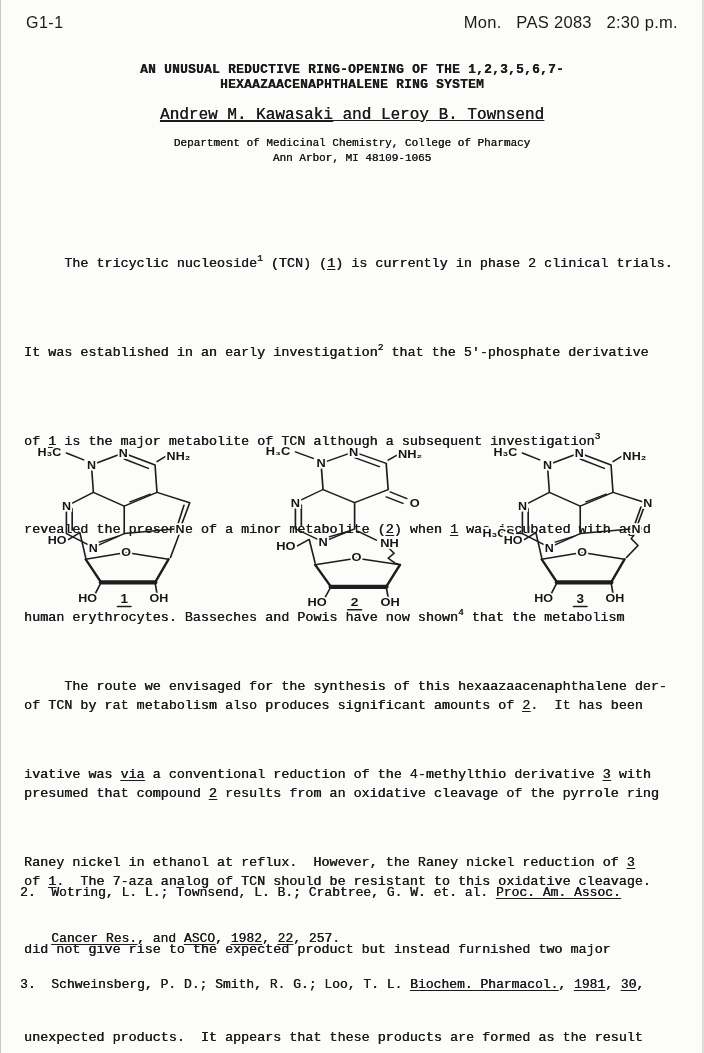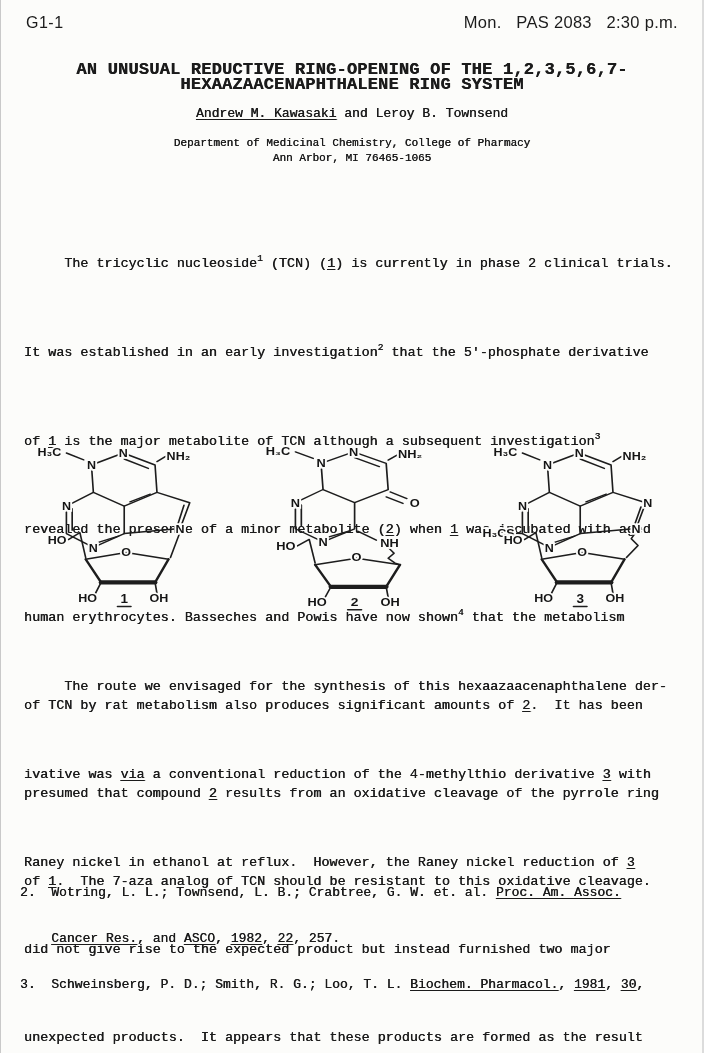--- a/index.html
+++ b/index.html
@@ -7,22 +7,22 @@
         font-family:"Liberation Mono",monospace;color:#1b1b1b;}
   .edge-l{position:absolute;left:0;top:0;width:1px;height:100%;background:#c9c9c9;}
   .edge-r{position:absolute;right:0;top:0;width:2px;height:100%;background:#dcdcdc;}
   .sans{font-family:"Liberation Sans",sans-serif;}
   .abs{position:absolute;}
   .center{left:0;right:0;text-align:center;}
   .pre{white-space:pre;}
   .shade{text-shadow:0.35px 0 0 currentColor;}
   .hdr-left{left:26px;top:14px;font-size:16px;letter-spacing:.5px;}
   .hdr-right{right:26px;top:13px;font-size:16.5px;letter-spacing:.3px;}
-  .title{top:63px;font-weight:bold;font-size:17px;line-height:14.8px;letter-spacing:.2px;}
-  .authors{top:106px;font-size:13px;}
+  .title{top:63px;font-weight:bold;font-size:13px;line-height:14.8px;letter-spacing:.2px;}
+  .authors{top:106px;font-size:16px;text-decoration:underline;}
   .affil{top:136px;font-size:11px;line-height:14.6px;}
   .para{font-size:13.4px;line-height:29.2px;}
   .para1{left:24px;top:191px;}
   .para2{left:24px;top:614px;}
   .refs{left:20px;top:854px;font-size:13px;line-height:15.4px;}
   .u{text-decoration:underline;text-underline-offset:2px;}
   .sup{font-size:9.5px;position:relative;top:-6px;}
   .structs{position:absolute;top:429px;left:6px;width:580px;height:182px;}
   .struct{position:absolute;top:0;}
   .s1{left:18px;} .s2{left:246px;} .s3{left:474px;}
@@ -44,21 +44,21 @@
 
   <div class="abs center title shade">
     <div>AN UNUSUAL REDUCTIVE RING-OPENING OF THE 1,2,3,5,6,7-</div>
     <div>HEXAAZAACENAPHTHALENE RING SYSTEM</div>
   </div>
 
   <div class="abs center authors shade"><span class="u">Andrew M. Kawasaki</span><span> and Leroy B. Townsend</span></div>
 
   <div class="abs center affil shade">
     <div>Department of Medicinal Chemistry, College of Pharmacy</div>
-    <div>Ann Arbor, MI  76465-1065</div>
+    <div>Ann Arbor, MI  48109-1065</div>
   </div>
 
   <div class="abs para para1 pre shade">
     <div class="line"><span>     The tricyclic nucleoside</span><span class="sup">1</span><span> (TCN) (</span><span class="u">1</span><span>) is currently in phase 2 clinical trials.</span></div>
     <div class="line"><span>It was established in an early investigation</span><span class="sup">2</span><span> that the 5'-phosphate derivative</span></div>
     <div class="line"><span>of </span><span class="u">1</span><span> is the major metabolite of TCN although a subsequent investigation</span><span class="sup">3</span></div>
     <div class="line"><span>revealed the presence of a minor metabolite (</span><span class="u">2</span><span>) when </span><span class="u">1</span><span> was incubated with aged</span></div>
     <div class="line"><span>human erythrocytes. Basseches and Powis have now shown</span><span class="sup">4</span><span> that the metabolism</span></div>
     <div class="line"><span>of TCN by rat metabolism also produces significant amounts of </span><span class="u">2</span><span>.  It has been</span></div>
     <div class="line"><span>presumed that compound </span><span class="u">2</span><span> results from an oxidative cleavage of the pyrrole ring</span></div>

